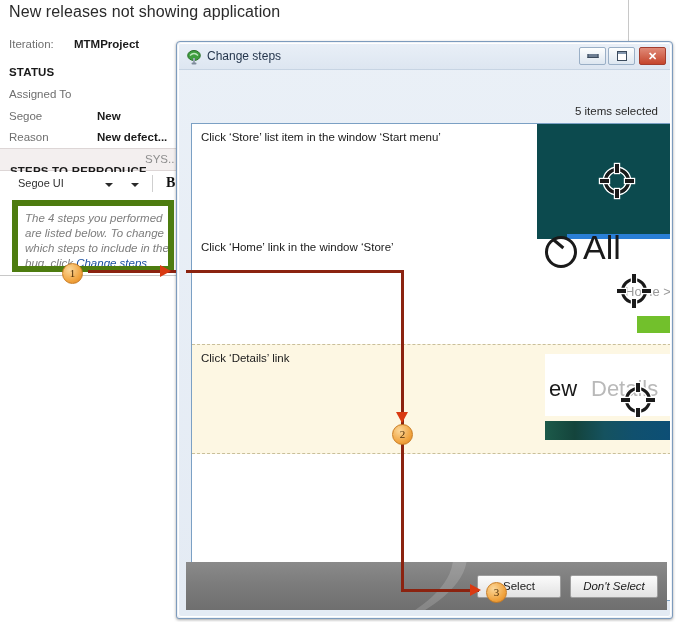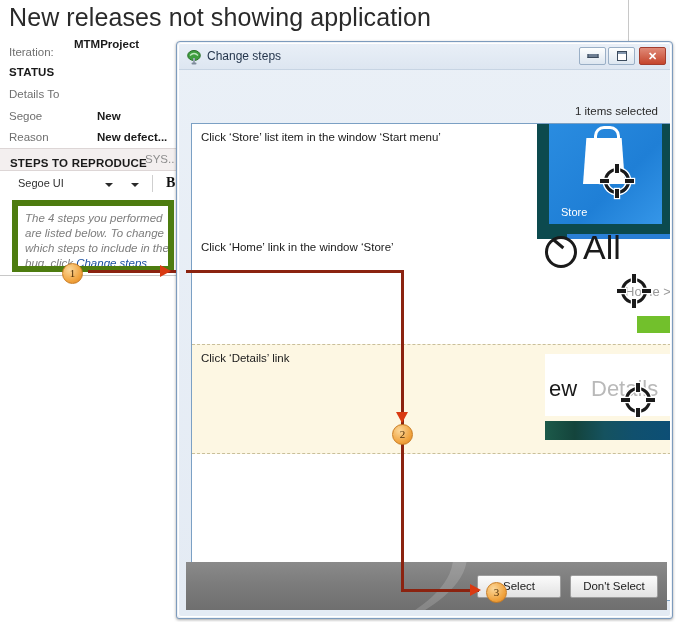--- a/index.html
+++ b/index.html
@@ -22,31 +22,31 @@
     width: 629px;
     height: 276px;
     background: #ffffff;
     border-right: 1px solid #c8c8c8;
     border-bottom: 1px solid #c8c8c8;
     box-sizing: border-box;
   }
   #bug-title {
     position: absolute;
     left: 9px; top: 3px;
-    font-size: 25px;
+    font-size: 16px;
     color: #2a2a2a;
     font-weight: normal;
     letter-spacing: .1px;
     white-space: nowrap;
   }
   .field-row { position: absolute; font-size: 11.5px; }
   .field-label { color: #6f6f6f; }
   .field-value { color: #1a1a1a; font-weight: bold; }
   #iteration-row { left: 9px; top: 38px; }
-  #iteration-row .field-label { position: absolute; left: 0; top: 0; margin-top: 8px; }
+  #iteration-row .field-label { position: absolute; left: 0; top: 0; }
   #iteration-row .field-value { position: absolute; left: 65px; top: 0; }
 
   #status-heading {
     position: absolute; left: 9px; top: 66px;
     font-size: 11.5px; font-weight: bold; color: #1a1a1a;
     letter-spacing: .2px;
   }
   #assigned-row { left: 9px; top: 88px; }
   #state-row    { left: 9px; top: 110px; }
   #reason-row   { left: 9px; top: 131px; }
@@ -59,21 +59,21 @@
   
   #section-strip {
     position: absolute; left: 0; top: 148px;
     width: 628px; height: 23px;
     background: #f3efef;
     border-top: 1px solid #ddd6d6;
     border-bottom: 1px solid #ddd6d6;
     box-sizing: border-box;
   }
   #tab-steps {
-    position: absolute; left: 10px; top: 8px;
+    position: absolute; left: 10px; top: 16px;
     font-size: 11.5px; font-weight: bold; color: #1a1a1a;
     letter-spacing: .2px;
   }
   #tab-system {
     position: absolute; left: 145px; top: 4px;
     font-size: 11.5px; color: #8d8d8d;
   }
 
   
   #editor-toolbar {
@@ -379,21 +379,21 @@
     border-radius: 2px;
     box-sizing: border-box;
     font-size: 11.5px;
     color: #1a1a1a;
     font-family: "Liberation Sans", sans-serif;
     text-align: center;
     line-height: 21px;
     padding: 0;
   }
   #select-button { right: 106px; width: 84px; }
-  #dont-select-button { right: 9px; width: 88px; }
+  #dont-select-button { right: 9px; width: 88px; font-style: italic; }
 
   
   .callout-badge {
     position: absolute;
     width: 19px; height: 19px;
     border-radius: 50%;
     background: radial-gradient(circle at 35% 30%, #fbd79a, #f0a23c 65%, #d9812a);
     border: 1px solid #c97c22;
     color: #4a2c07;
     font-size: 11px;
@@ -430,21 +430,21 @@
   <div id="bug-title">New releases not showing application</div>
 
   <div class="field-row" id="iteration-row">
     <span class="field-label">Iteration:</span>
     <span class="field-value">MTMProject</span>
   </div>
 
   <div id="status-heading">STATUS</div>
 
   <div class="field-row" id="assigned-row">
-    <span class="field-label">Details To</span>
+    <span class="field-label">Assigned To</span>
   </div>
   <div class="field-row" id="state-row">
     <span class="field-label">Segoe</span>
     <span class="field-value">New</span>
   </div>
   <div class="field-row" id="reason-row">
     <span class="field-label">Reason</span>
     <span class="field-value">New defect...</span>
   </div>
 
@@ -487,33 +487,28 @@
         <span class="win-glyph"></span>
       </button>
       <button class="win-btn" id="btn-maximize">
         <span class="win-glyph"></span>
       </button>
       <button class="win-btn" id="btn-close">
         <span class="win-glyph">✕</span>
       </button>
     </div>
 
-    <div id="items-selected">1 items selected</div>
+    <div id="items-selected">5 items selected</div>
 
     <div id="steps-list">
 
       <div class="step-row unselected">
         <div class="step-text">Click ‘Store’ list item in the window ‘Start menu’</div>
         <div class="step-thumb">
           <div class="t1-bg"></div>
-          <div class="t1-store">
-            <div class="t1-store-handle"></div>
-            <div class="t1-store-bag"></div>
-            <div class="t1-store-label">Store</div>
-          </div>
           <div class="t1-int">
             <div class="t1-int-label">Int...</div>
           </div>
           <div class="t1-strip"></div>
           <div class="crosshair" style="left:67px; top:44px;">
             <span class="ring"></span>
               <span class="tick t"></span>
               <span class="tick b"></span>
               <span class="tick l"></span>
               <span class="tick r"></span>

